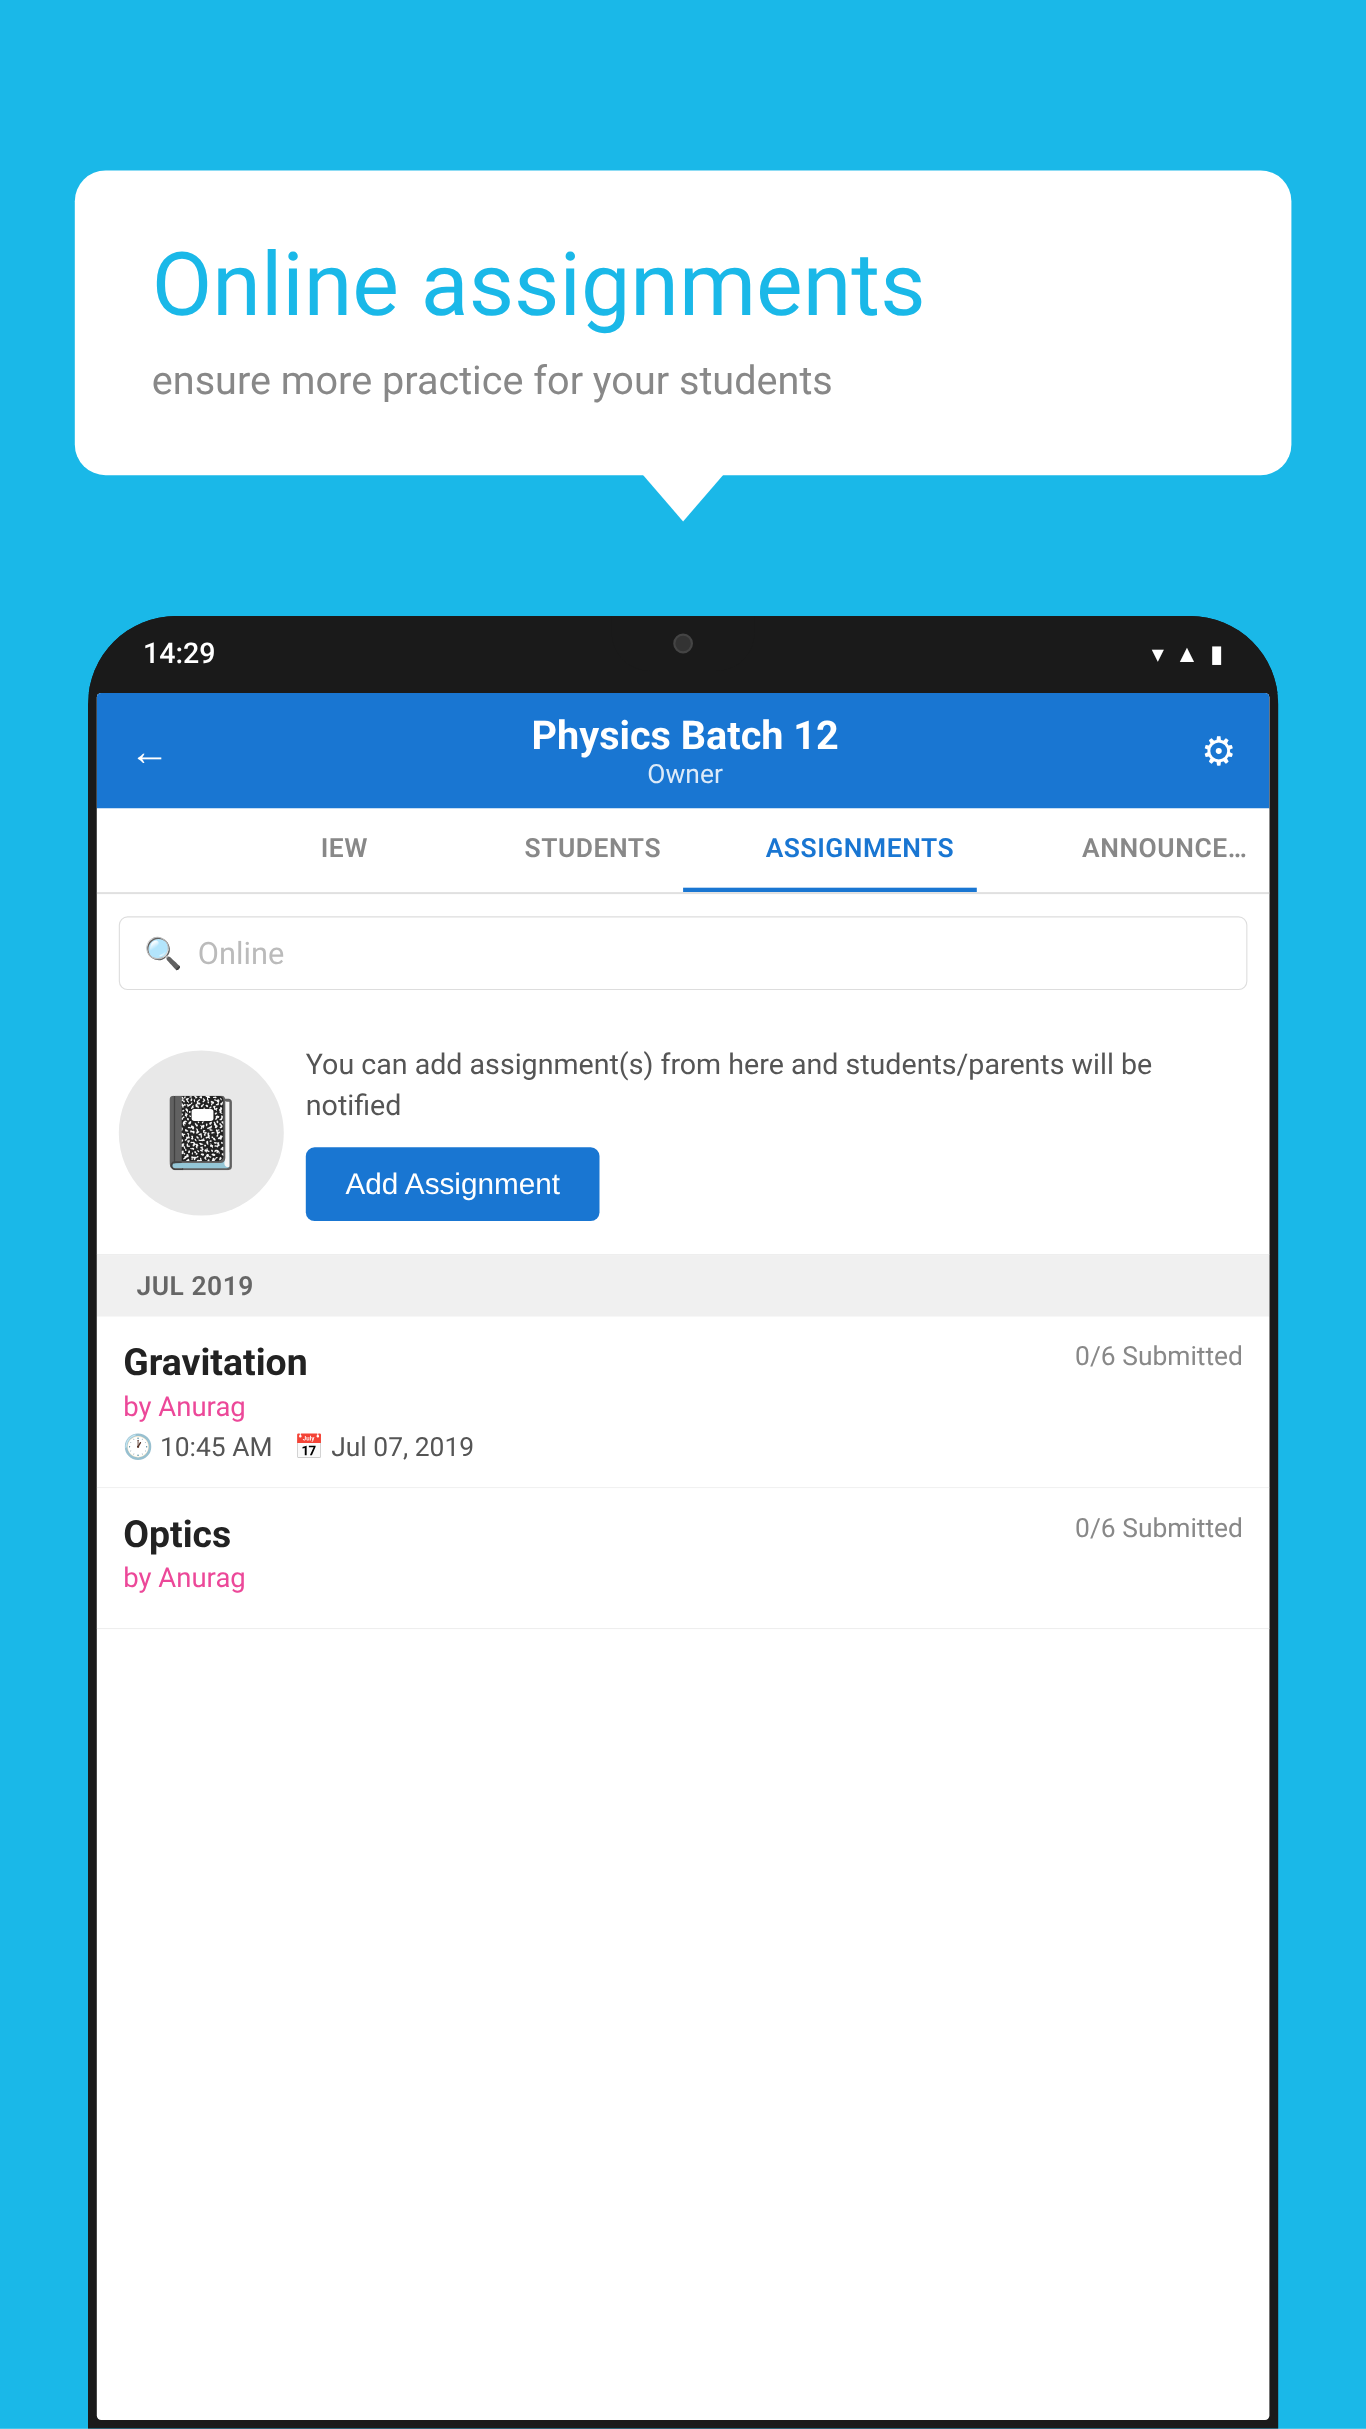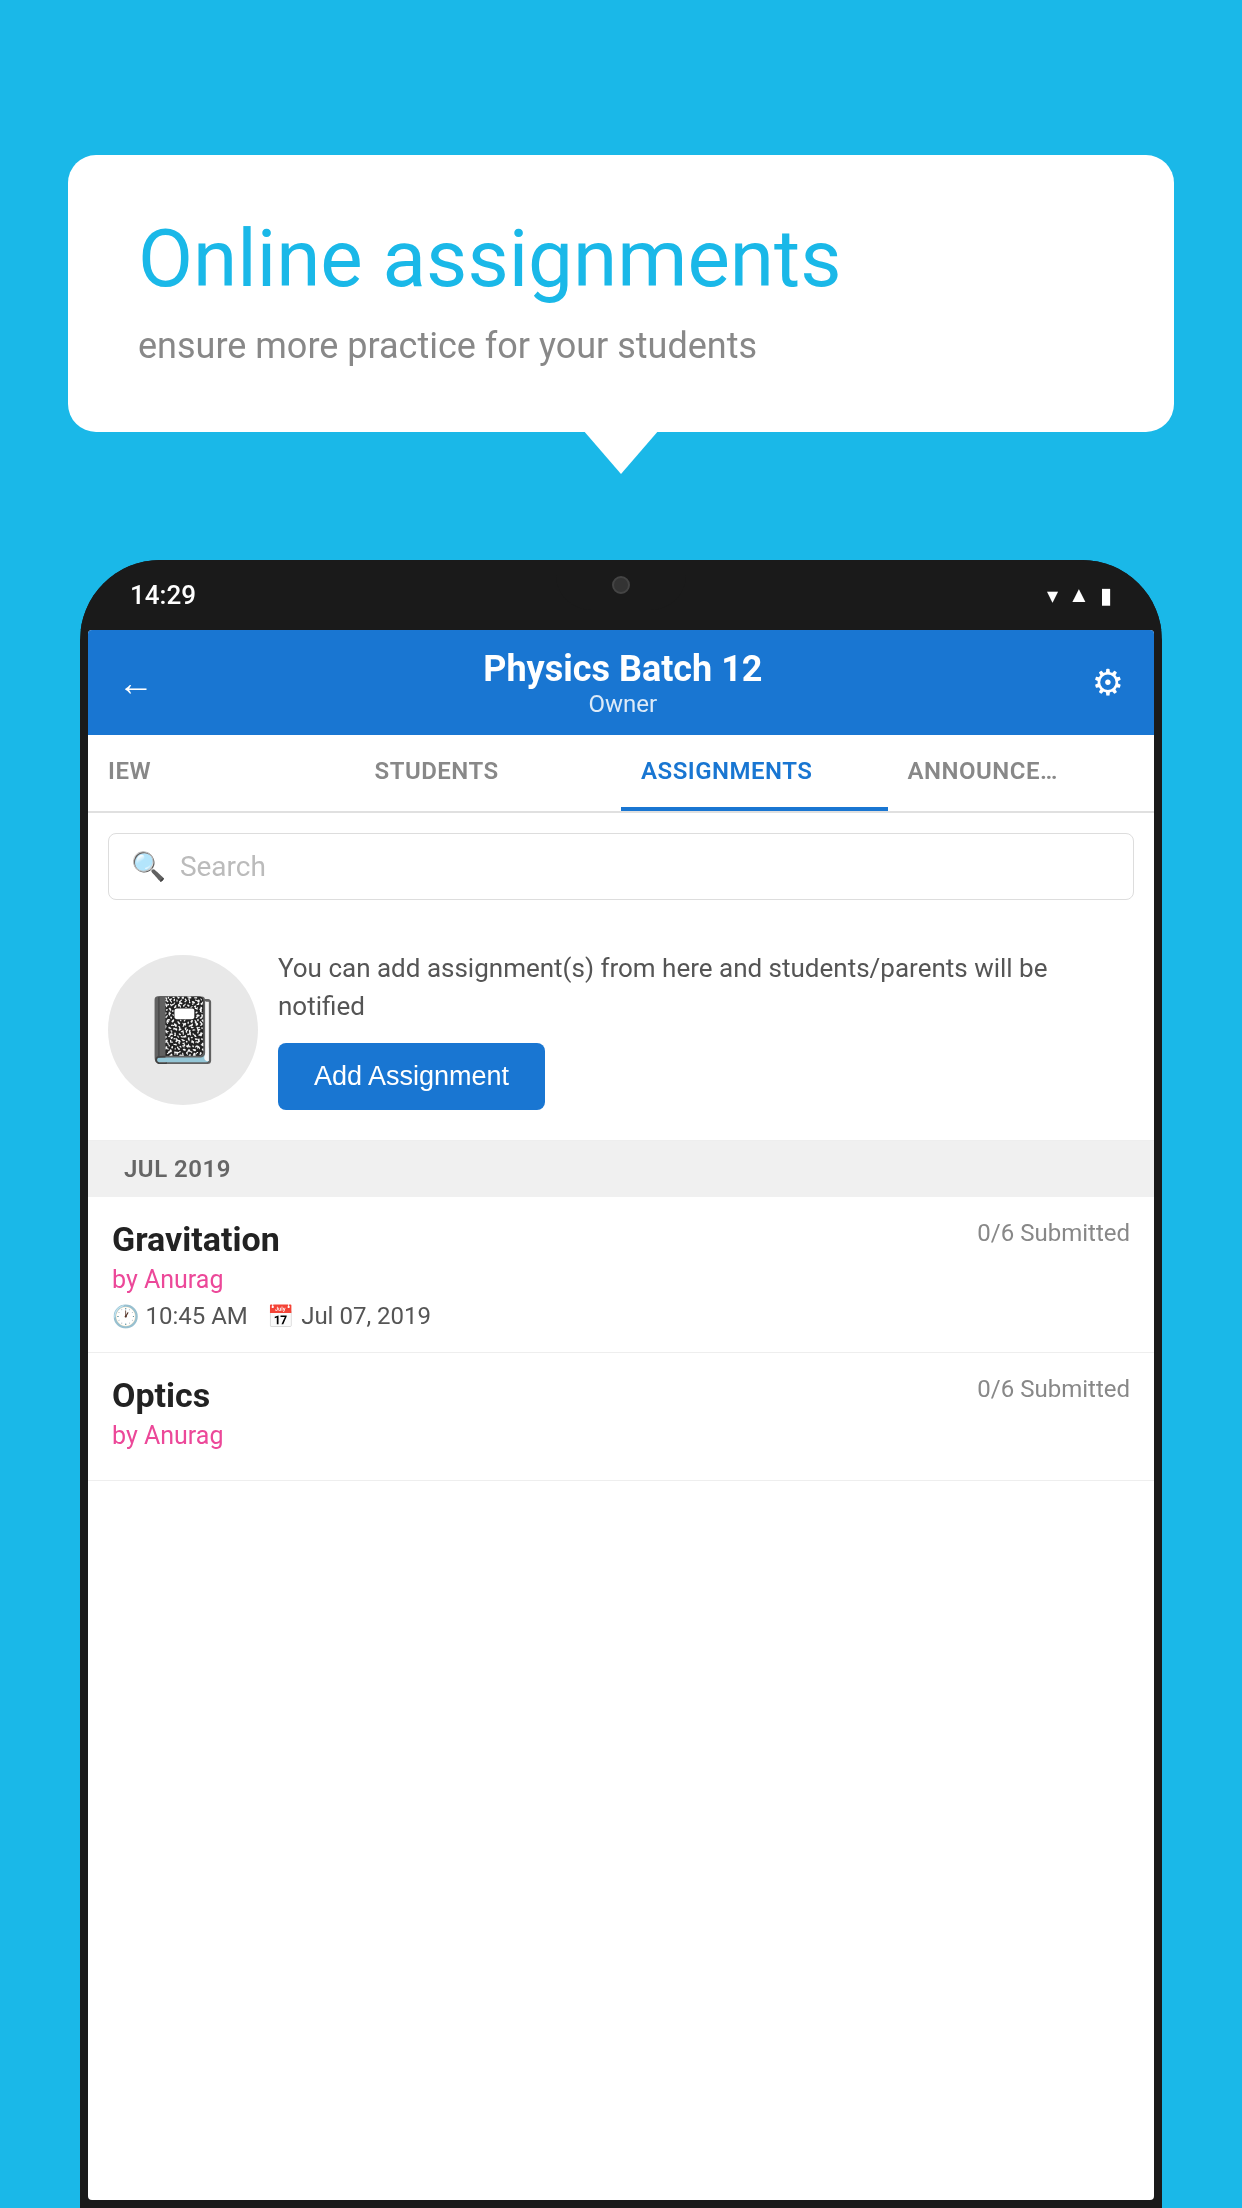--- a/index.html
+++ b/index.html
@@ -171,21 +171,21 @@
     }
 
     .tab-item {
       padding: 22px 20px;
       font-size: 24px;
       font-weight: 600;
       color: #888;
       letter-spacing: 0.5px;
       text-transform: uppercase;
       flex: 1;
-      text-align: left;
+      text-align: right;
       white-space: nowrap;
       overflow: hidden;
     }
 
     .tab-item.active {
       color: #1976D2;
       border-bottom: 4px solid #1976D2;
     }
 
     
@@ -359,21 +359,21 @@
     <div class="tabs-container">
       <div class="tab-item">IEW</div>
       <div class="tab-item">STUDENTS</div>
       <div class="tab-item active">ASSIGNMENTS</div>
       <div class="tab-item">ANNOUNCE…</div>
     </div>
 
     <div class="search-container">
       <div class="search-input-wrap">
         <span class="search-icon">🔍</span>
-        <span class="search-placeholder">Search</span>
+        <span class="search-placeholder">Online</span>
       </div>
     </div>
 
     <div class="promo-section">
       <div class="promo-icon-circle">
         <span class="notebook-icon">📓</span>
       </div>
       <div class="promo-text-area">
         <div class="promo-description">You can add assignment(s) from here and students/parents will be notified</div>
         <button class="add-assignment-btn">Add Assignment</button>

